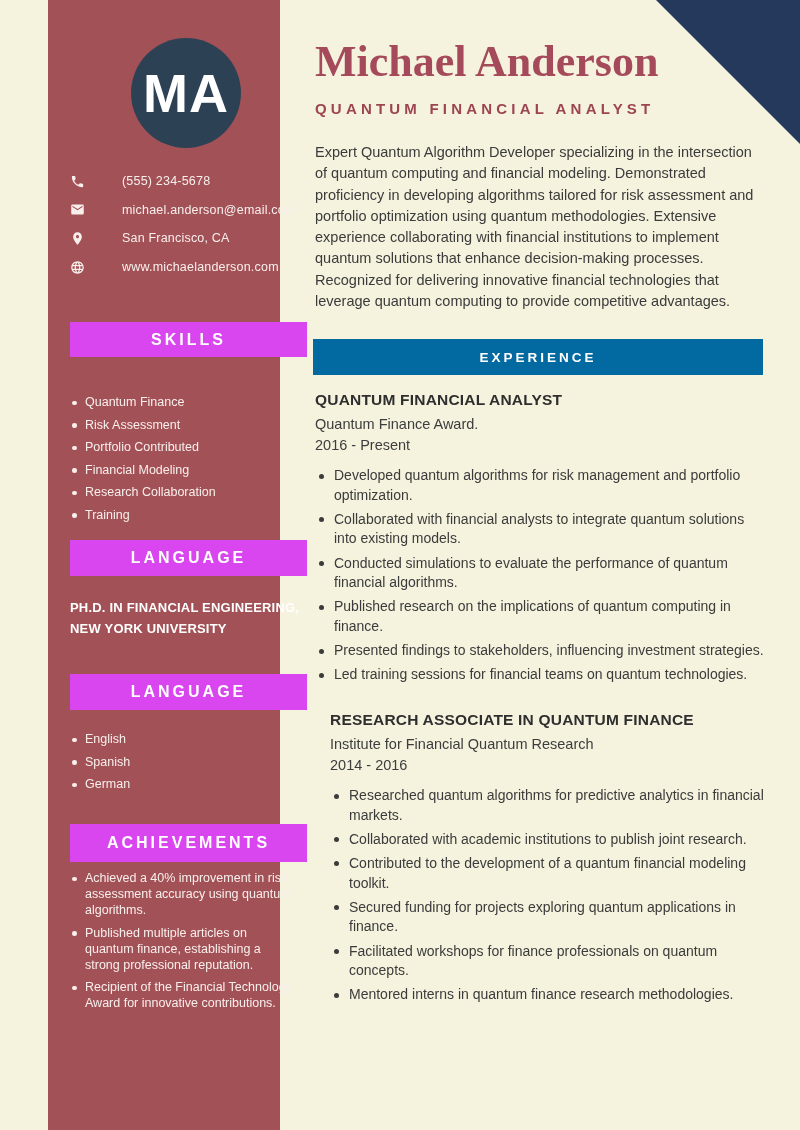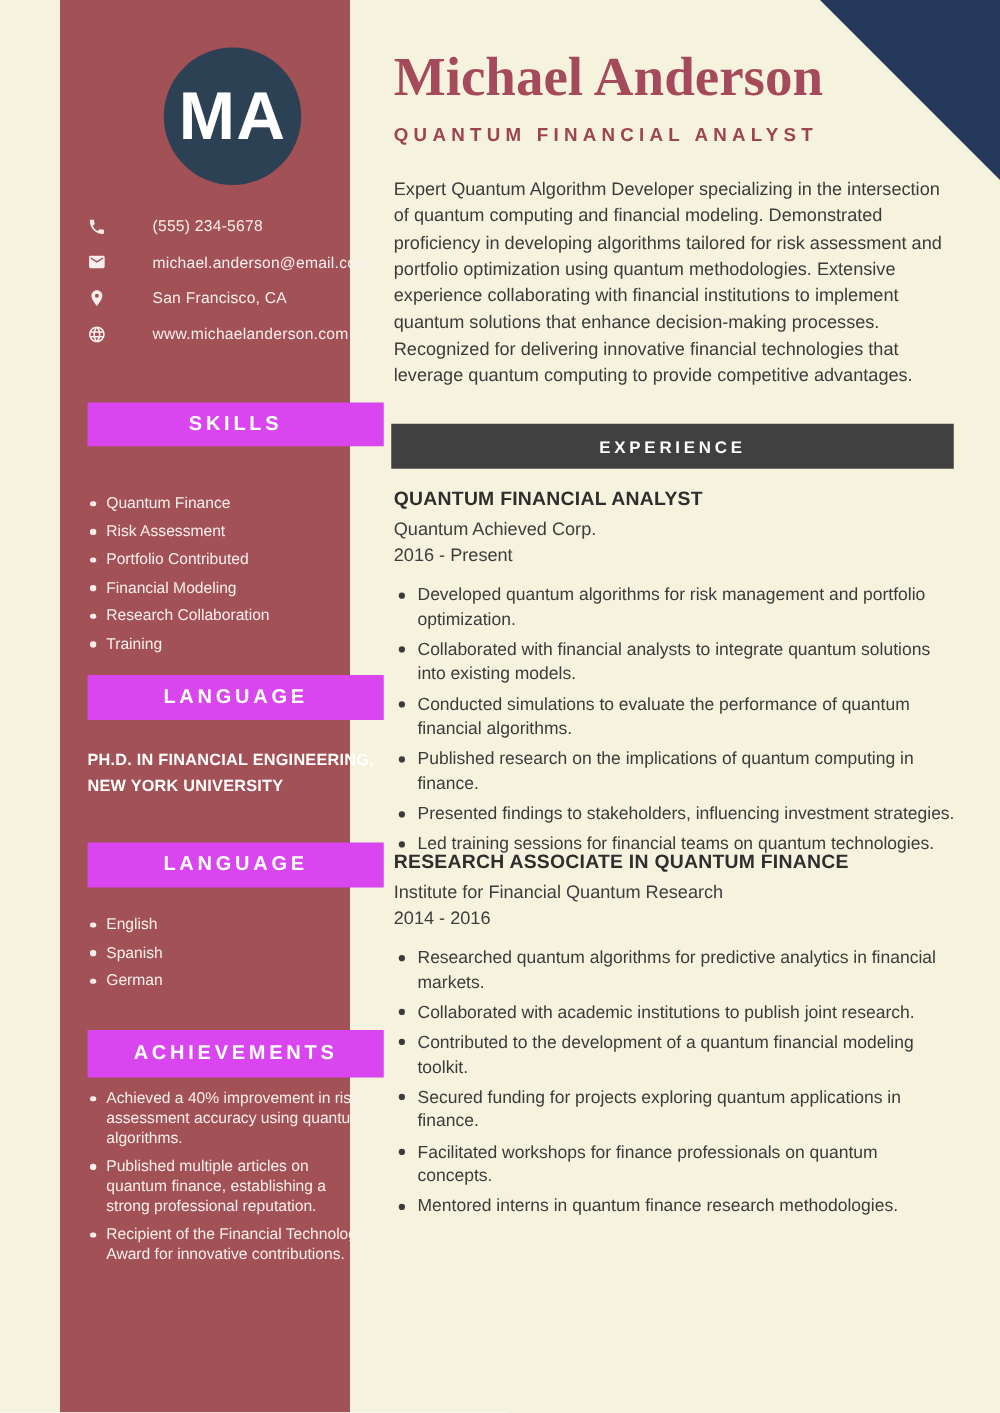--- a/index.html
+++ b/index.html
@@ -67,26 +67,26 @@
   .job-subtitle {
     position: absolute; left: 2px; top: 100px;
     font-size: 15px; font-weight: bold; letter-spacing: 4.2px; color: #9c4551;
   }
   .summary {
     position: absolute; left: 2px; top: 142px; width: 450px;
     font-size: 14.5px; line-height: 21.3px; color: #3b3b3b;
   }
   .exp-banner {
     position: absolute; left: 0; top: 339px; width: 450px; height: 36px;
-    background: #404040; color: #ffffff; display: flex; align-items: center; justify-content: center;
+    background: #0369a1; color: #ffffff; display: flex; align-items: center; justify-content: center;
     font-size: 13.5px; font-weight: bold; letter-spacing: 3px;
   }
   .job { position: absolute; left: 2px; width: 450px; }
   .job-1 { top: 391px; }
-  .job-2 { top: 681px; }
+  .job-2 { top: 711px; margin-left: 15px; }
   .job-title { font-size: 15.5px; font-weight: bold; color: #2e2e2e; letter-spacing: 0.2px; margin-bottom: 7px; }
   .job-company { font-size: 14.5px; color: #3d3d3d; margin-bottom: 5px; }
   .job-dates { font-size: 14.5px; color: #3d3d3d; margin-bottom: 13px; }
   ul.job-bullets { list-style: none; }
   ul.job-bullets li {
     position: relative; padding-left: 19px; font-size: 14px; line-height: 19.6px;
     color: #3b3b3b; margin-bottom: 4.6px;
   }
   ul.job-bullets li::before {
     content: ""; position: absolute; left: 4px; top: 7.5px; width: 5px; height: 5px;
@@ -186,21 +186,21 @@
     <h1 class="name">Michael Anderson</h1>
     <div class="job-subtitle">QUANTUM FINANCIAL ANALYST</div>
     <p class="summary">Expert Quantum Algorithm Developer specializing in the intersection of quantum computing and financial modeling. Demonstrated proficiency in developing algorithms tailored for risk assessment and portfolio optimization using quantum methodologies. Extensive experience collaborating with financial institutions to implement quantum solutions that enhance decision-making processes. Recognized for delivering innovative financial technologies that leverage quantum computing to provide competitive advantages.</p>
 
     <div class="exp-banner">
       <span>EXPERIENCE</span>
     </div>
 
     <div class="job job-1">
       <div class="job-title">QUANTUM FINANCIAL ANALYST</div>
-      <div class="job-company">Quantum Achieved Corp.</div>
+      <div class="job-company">Quantum Finance Award.</div>
       <div class="job-dates">2016 - Present</div>
       <ul class="job-bullets">
 
       <li>Developed quantum algorithms for risk management and portfolio optimization.</li>
           <li>Collaborated with financial analysts to integrate quantum solutions into existing models.</li>
           <li>Conducted simulations to evaluate the performance of quantum financial algorithms.</li>
           <li>Published research on the implications of quantum computing in finance.</li>
           <li>Presented findings to stakeholders, influencing investment strategies.</li>
           <li>Led training sessions for financial teams on quantum technologies.</li>
         </ul>

